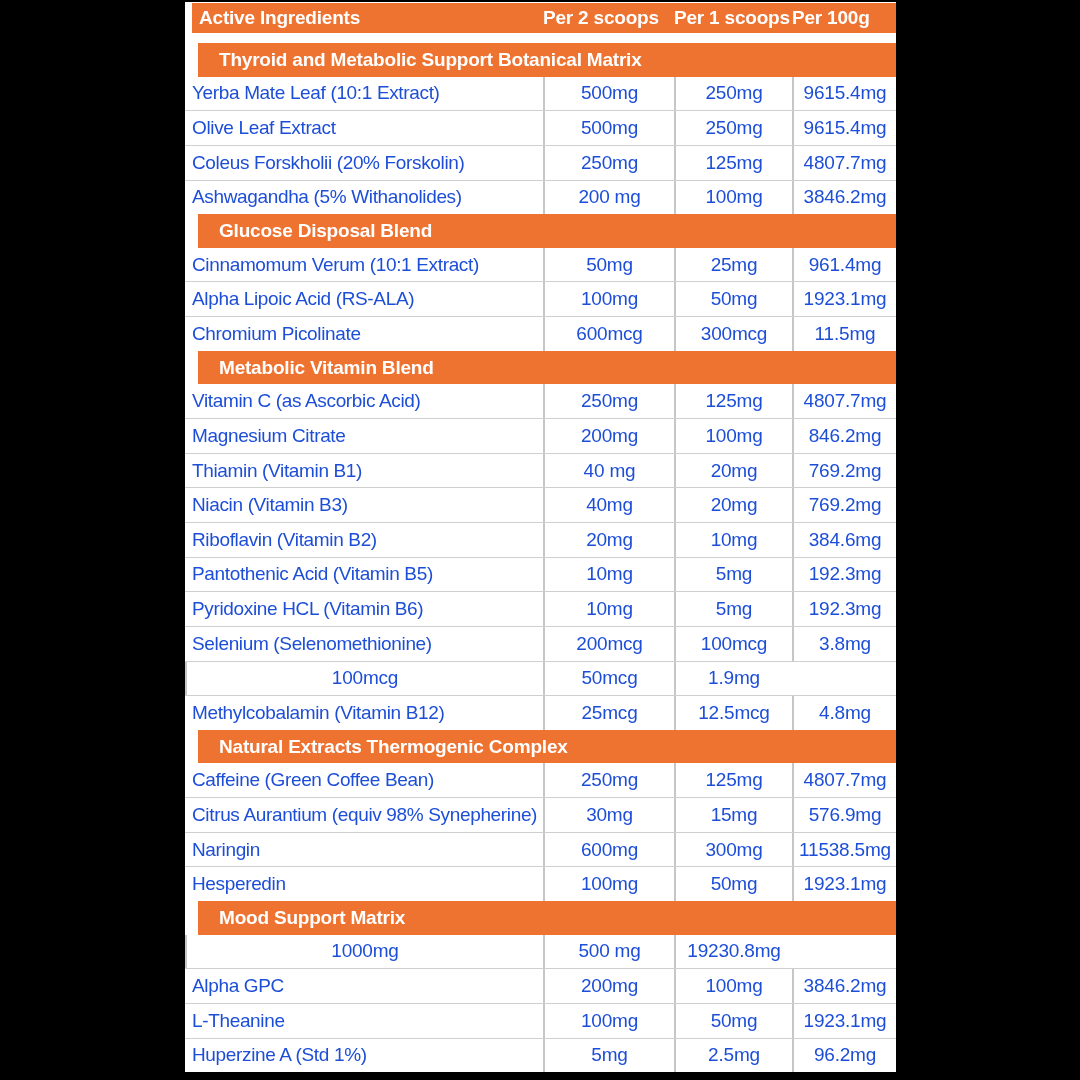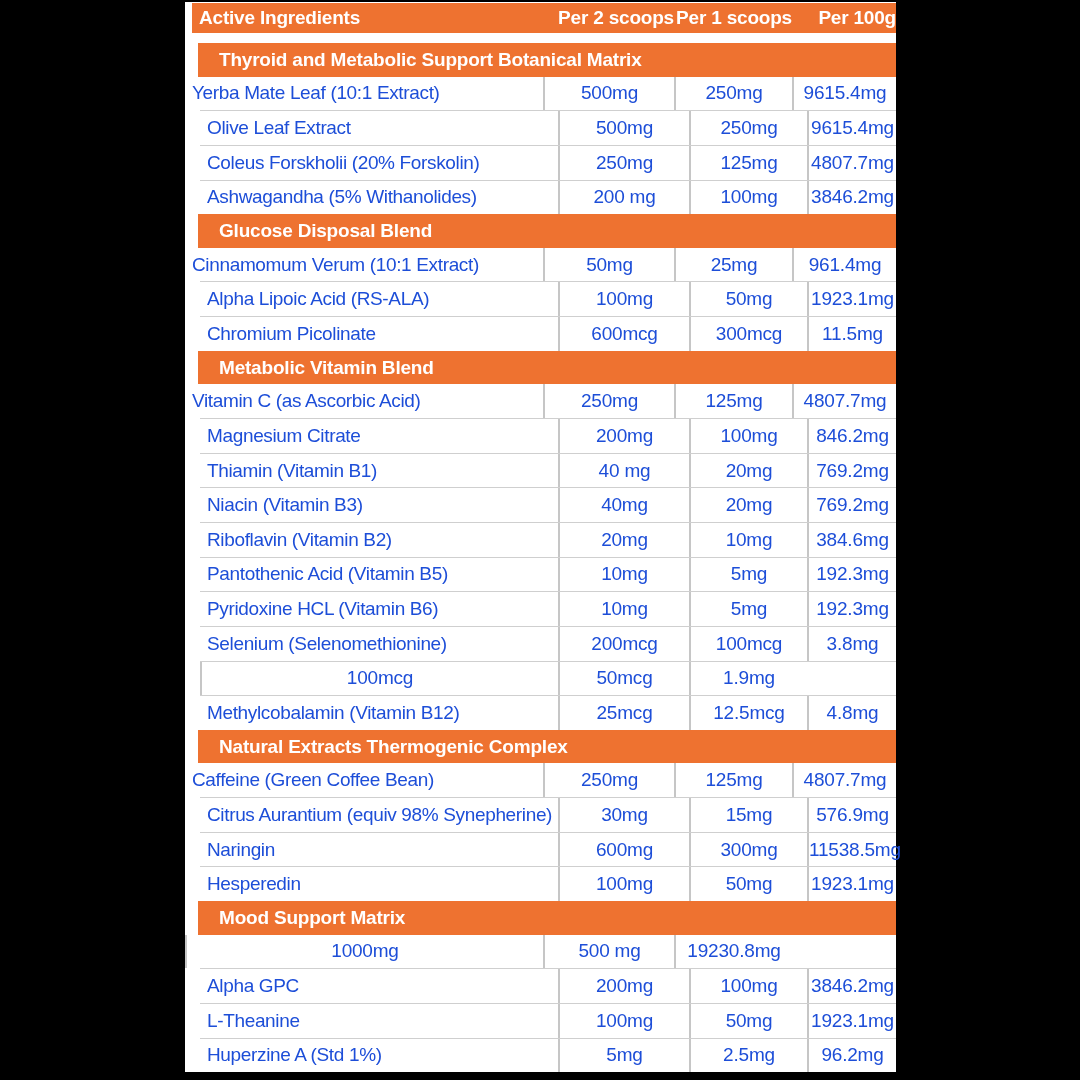--- a/index.html
+++ b/index.html
@@ -23,21 +23,21 @@
     margin: 1px 0 0 7px;
     background: #ee7230;
     color: #ffffff;
     font-weight: bold;
     font-size: 19px;
     letter-spacing: -0.2px;
     display: grid;
     grid-template-columns: 351px 131px 118px 1fr;
     align-items: center;
   }
-  .main-header .hcell { text-align: right; white-space: nowrap; }
+  .main-header .hcell { text-align: left; white-space: nowrap; }
   .main-header .hcell.first { text-align: left; padding-left: 7px; }
   .header-gap { height: 10px; background: #ffffff; }
   .table-body {
     flex: 1;
     display: flex; flex-direction: column;
   }
   .section-bar {
     flex: 1;
     margin-left: 13px;
     background: #ee7230;
@@ -49,21 +49,21 @@
     padding-left: 21px;
     white-space: nowrap;
   }
   .ing-row {
     flex: 1;
     display: grid;
     grid-template-columns: 358px 131px 118px 1fr;
     font-size: 19px;
     color: #1d4ed8;
   }
-  .ing-row.sep { border-top: 1.5px solid #cfcfcf; margin-left: 15px; }
+  .ing-row.sep { border-top: 1.5px solid #cfcfcf; }
   .ing-row .cell {
     display: flex; align-items: center;
     white-space: nowrap;
     overflow: visible;
   }
   .ing-row .cell.name {
     padding-left: 7px;
     letter-spacing: -0.35px;
   }
   .ing-row .cell.num {

